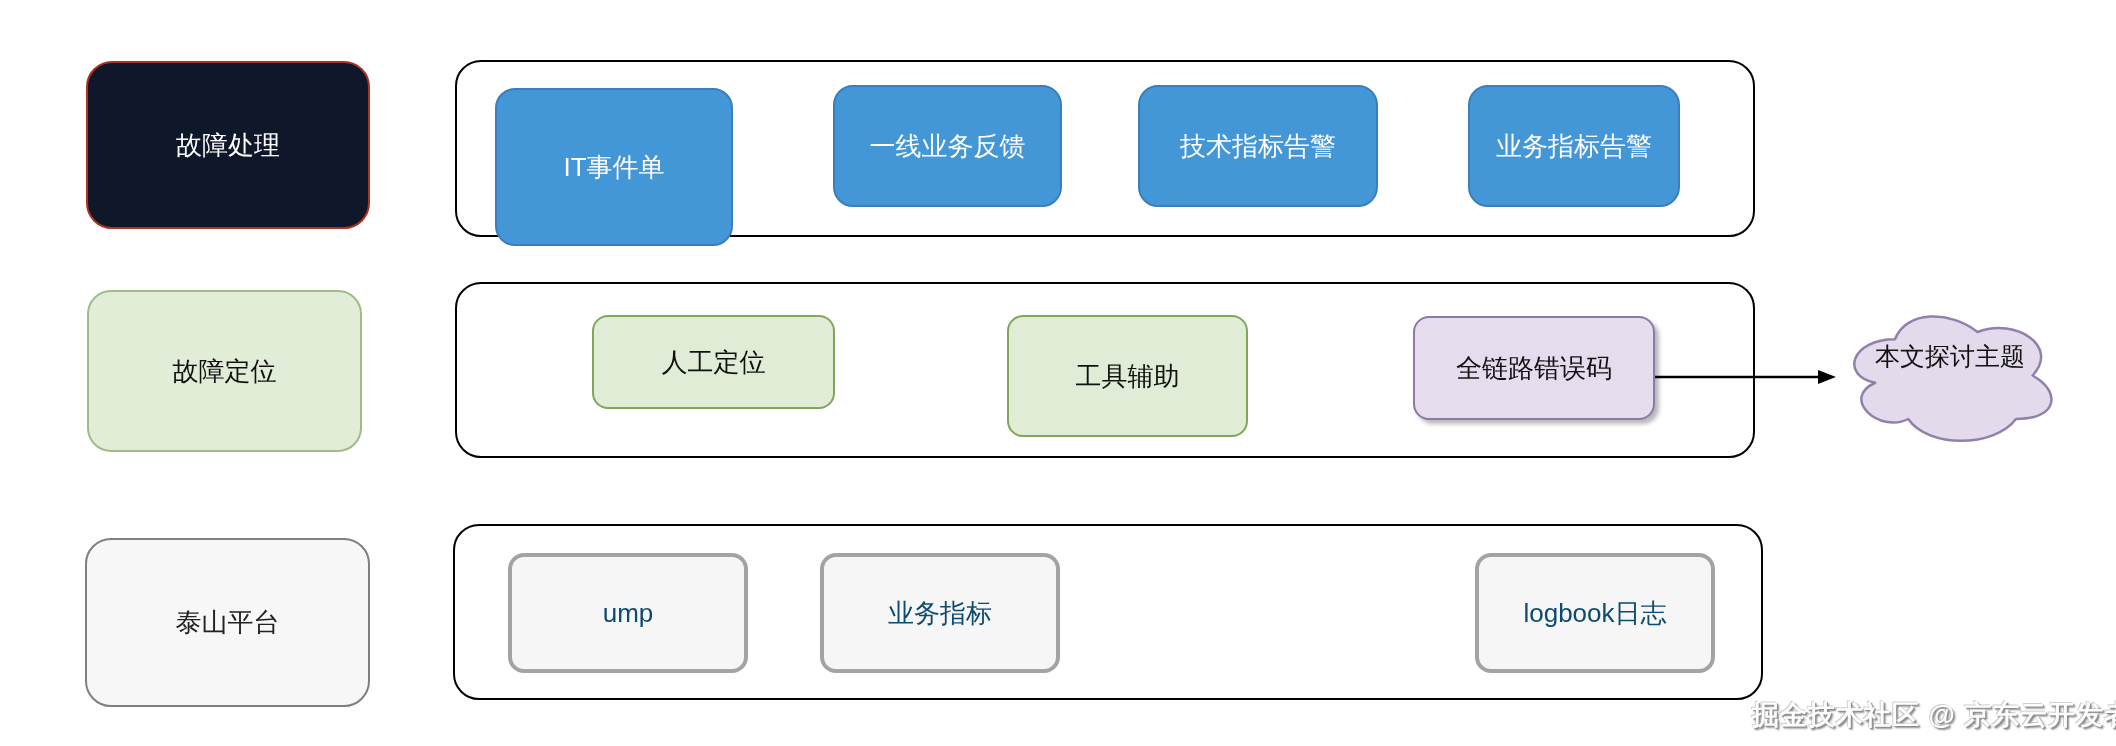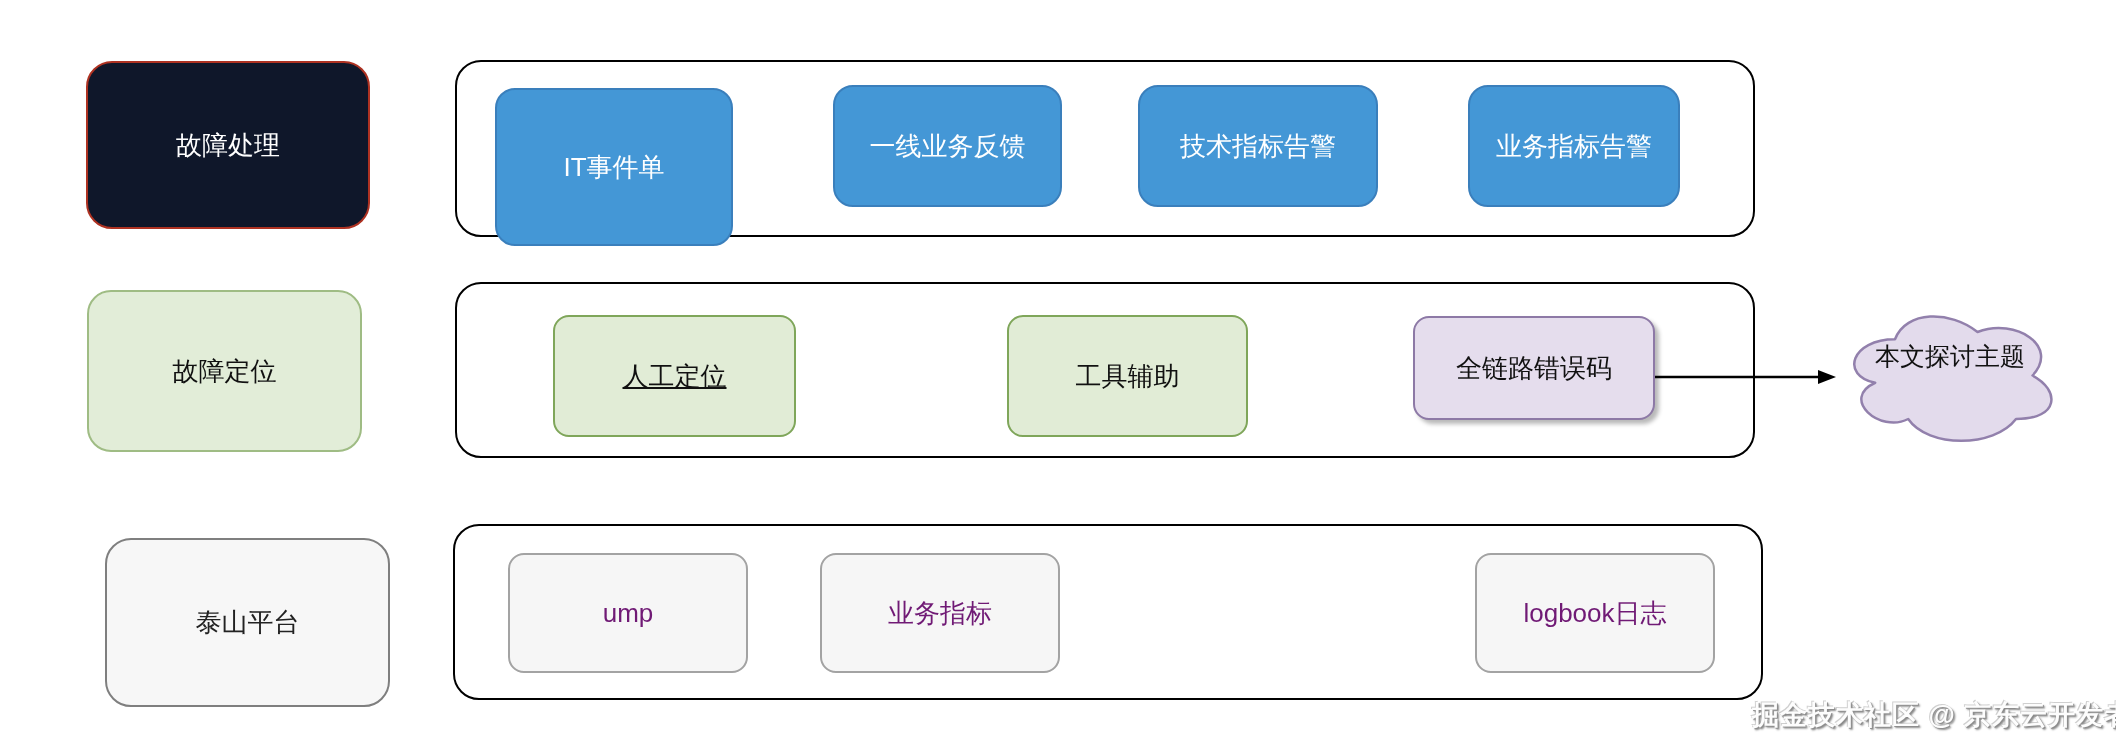--- a/index.html
+++ b/index.html
@@ -20,21 +20,21 @@
   .stage-red{background:#0f172a;border:2px solid #ae3222;border-radius:26px;color:#ffffff;font-weight:500;}
   .stage-green{background:#e2edd8;border:2px solid #9fbc84;border-radius:24px;color:#111;}
   .stage-gray{background:#f7f7f7;border:2px solid #7f7f7f;border-radius:26px;color:#222;}
   
   .blue-node{background:#4497d6;border:2px solid #3a7fbc;border-radius:20px;color:#ffffff;font-weight:500;}
   .green-node{background:#e1ecd6;border:2px solid #7fa65a;border-radius:16px;color:#111;}
   .purple-node{
     background:#e5dded;border:2px solid #8d79a6;border-radius:16px;color:#111;
     box-shadow:4px 4px 4px rgba(0,0,0,0.28);
   }
-  .gray-node{background:#f6f6f6;border:2px solid #a3a3a3;border-radius:16px;color:#701a75;}
+  .gray-node{background:#f6f6f6;border:4px solid #a3a3a3;border-radius:16px;color:#0c4a6e;}
   .cloud-label{
     position:absolute;display:flex;justify-content:center;text-align:center;
     font-size:25px;color:#111;
   }
   .watermark{
     position:absolute;font-size:27px;font-weight:bold;color:#fdfdfd;white-space:nowrap;
     text-shadow:2px 2px 2px #8a8a8a,-1px -1px 0 #cfcfcf,1px 1px 0 #9a9a9a;
     letter-spacing:1px;
   }
 </style>
@@ -61,21 +61,21 @@
   <div class="node blue-node" style="left:1468px;top:85px;width:212px;height:122px;">
     <span>业务指标告警</span>
   </div>
 
   <div class="node stage-green abs" style="left:87px;top:290px;width:275px;height:162px;">
     <span>故障定位</span>
   </div>
 
   <div class="frame" style="left:455px;top:282px;width:1300px;height:176px;"></div>
 
-  <div class="node green-node" style="left:553px;top:315px;width:243px;height:122px;text-decoration:underline;">
+  <div class="node green-node" style="left:592px;top:315px;width:243px;height:94px;">
     <span>人工定位</span>
   </div>
   <div class="node green-node" style="left:1007px;top:315px;width:241px;height:122px;">
     <span>工具辅助</span>
   </div>
   <div class="node purple-node" style="left:1413px;top:316px;width:242px;height:104px;">
     <span>全链路错误码</span>
   </div>
 
   <svg class="abs" style="left:1655px;top:369px;" width="182" height="16" viewBox="0 0 182 16">
@@ -89,21 +89,21 @@
              C 0,95.7 39.6,130.5 68.2,116
              C 88,145 154,145 176,116
              C 220,116 220,87 192.5,72.5
              C 220,43.5 176,14.5 137.5,29
              C 110,7.25 66,7.25 55,36.25 Z" fill="#e3dbec" stroke="#9280ac" stroke-width="2.5" stroke-linejoin="round"></path>
   </svg>
   <div class="cloud-label" style="left:1855px;top:340px;width:190px;height:70px;">
     <span>本文探讨主题</span>
   </div>
 
-  <div class="node stage-gray abs" style="left:85px;top:538px;width:285px;height:169px;margin-left:20px;">
+  <div class="node stage-gray abs" style="left:85px;top:538px;width:285px;height:169px;">
     <span>泰山平台</span>
   </div>
 
   <div class="frame" style="left:453px;top:524px;width:1310px;height:176px;"></div>
 
   <div class="node gray-node" style="left:508px;top:553px;width:240px;height:120px;">
     <span>ump</span>
   </div>
   <div class="node gray-node" style="left:820px;top:553px;width:240px;height:120px;">
     <span>业务指标</span>

